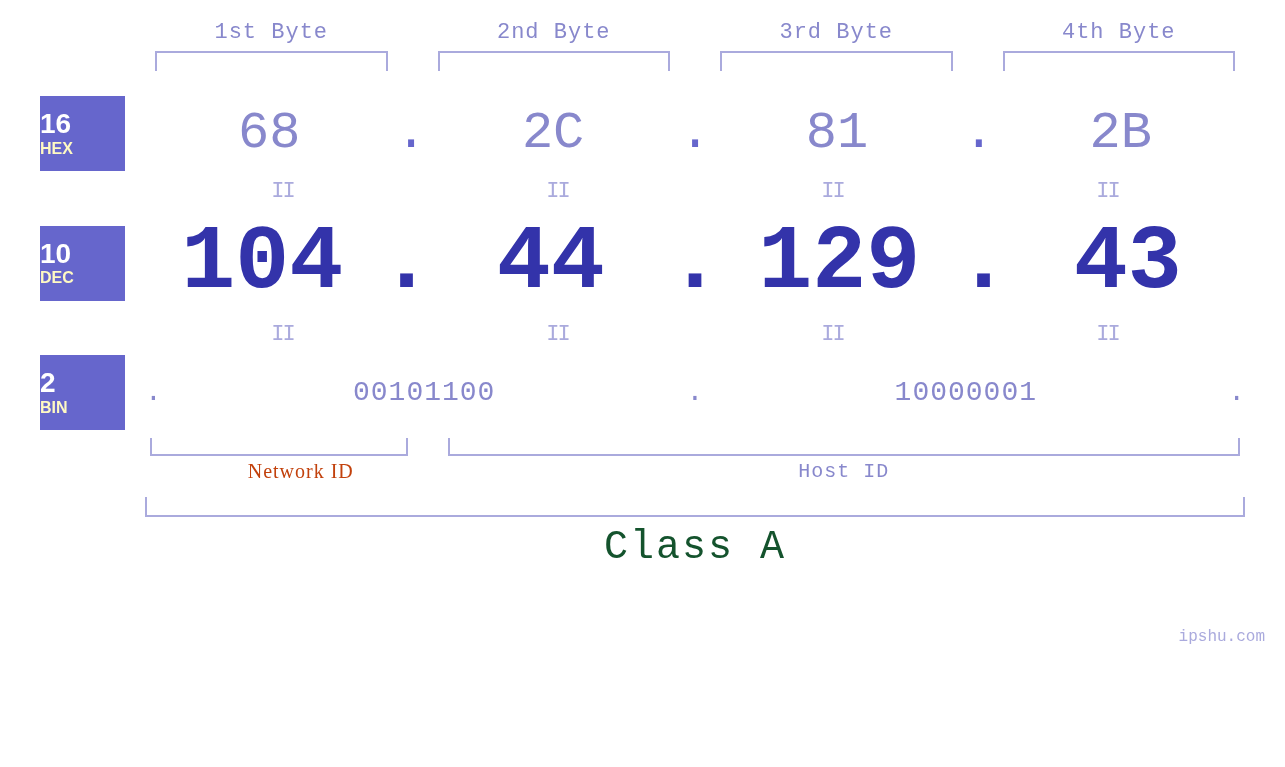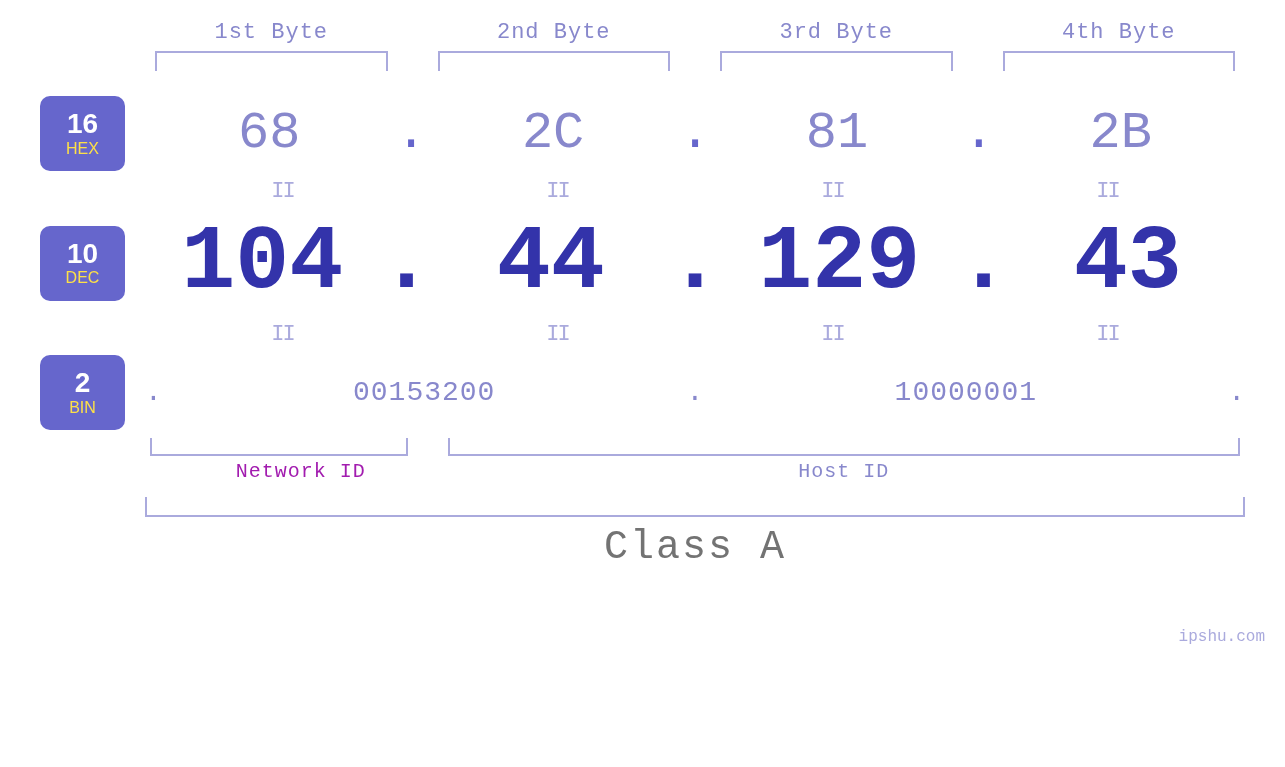--- a/index.html
+++ b/index.html
@@ -37,42 +37,41 @@
       font-size: 22px;
       font-family: 'Courier New', Courier, monospace;
       font-weight: normal;
       letter-spacing: 1px;
     }
 
     .base-badge {
       width: 85px;
       height: 75px;
       background: #6666cc;
-      border-radius: 10px;
+      border-radius: 0;
       display: flex;
       flex-direction: column;
-      align-items: center;
       justify-content: center;
       flex-shrink: 0;
       margin-right: 20px;
     }
 
     .base-badge .number {
       color: white;
       font-size: 28px;
       font-weight: bold;
       font-family: sans-serif;
       line-height: 1.1;
     }
 
     .base-badge .label {
-      color: #fde047;
+      color: #fef9c3;
       font-size: 16px;
       font-family: sans-serif;
-      font-weight: normal;
+      font-weight: bold;
     }
 
     .values-row {
       display: flex;
       flex: 1;
       align-items: center;
     }
 
     .byte-value {
       flex: 1;
@@ -117,21 +116,21 @@
 
     .dbl-bar-symbol {
       color: #aaaadd;
       font-size: 22px;
       font-family: 'Courier New', Courier, monospace;
       letter-spacing: -2px;
     }
 
     .class-label {
       text-align: center;
-      color: #737373;
+      color: #14532d;
       font-size: 40px;
       font-family: 'Courier New', Courier, monospace;
       margin-top: 10px;
       letter-spacing: 2px;
     }
 
     .watermark {
       position: absolute;
       bottom: 1px;
       right: 20px;
@@ -298,21 +297,21 @@
   <div class="row-with-left">
     <div class="left-col" style="display:flex; justify-content:center;">
       <div class="base-badge">
         <span class="number">2</span>
         <span class="label">BIN</span>
       </div>
     </div>
     <div class="values-row">
       <span style="color:#8888cc; font-size:28px; font-family:'Courier New';">.</span>
       <div class="byte-value">
-        <span class="bin-value">00153200</span>
+        <span class="bin-value">00101100</span>
       </div>
       <span style="color:#8888cc; font-size:28px; font-family:'Courier New';">.</span>
       <div class="byte-value">
         <span class="bin-value">10000001</span>
       </div>
       <span style="color:#8888cc; font-size:28px; font-family:'Courier New';">.</span>
     </div>
   </div>
 
   <div class="row-with-left" style="margin-top:8px;">
@@ -328,21 +327,21 @@
       <div style="flex:3; display:flex; flex-direction:column; align-items:center;">
         <div style="width:calc(100% - 10px); height:18px; border-left:2px solid #aaaadd; border-right:2px solid #aaaadd; border-bottom:2px solid #aaaadd;"></div>
       </div>
     </div>
   </div>
 
   <div class="row-with-left" style="margin-top:4px;">
     <div class="left-col"></div>
     <div style="display:flex; flex:1;">
       <div style="flex:1; text-align:center;">
-        <span style="color:#a21caf; font-size:20px; font-family:Liberation Mono, monospace; letter-spacing:1px;margin-left:44px;">Network ID</span>
+        <span style="color:#c2410c; font-size:20px; font-family:Liberation Serif, serif; letter-spacing:1px;margin-left:44px;">Network ID</span>
       </div>
       <div style="width:30px;"></div>
       <div style="flex:3; text-align:center;">
         <span style="color:#8888cc; font-size:20px; font-family:'Courier New'; letter-spacing:1px;">Host ID</span>
       </div>
     </div>
   </div>
 
   <div class="row-with-left" style="margin-top:14px;">
     <div class="left-col"></div>

